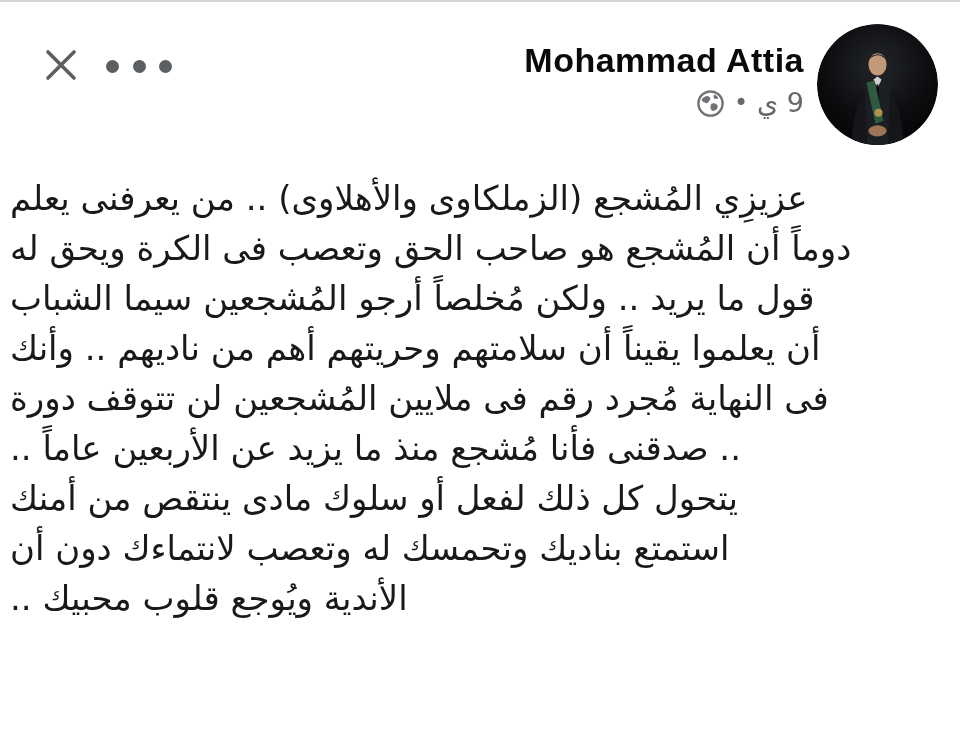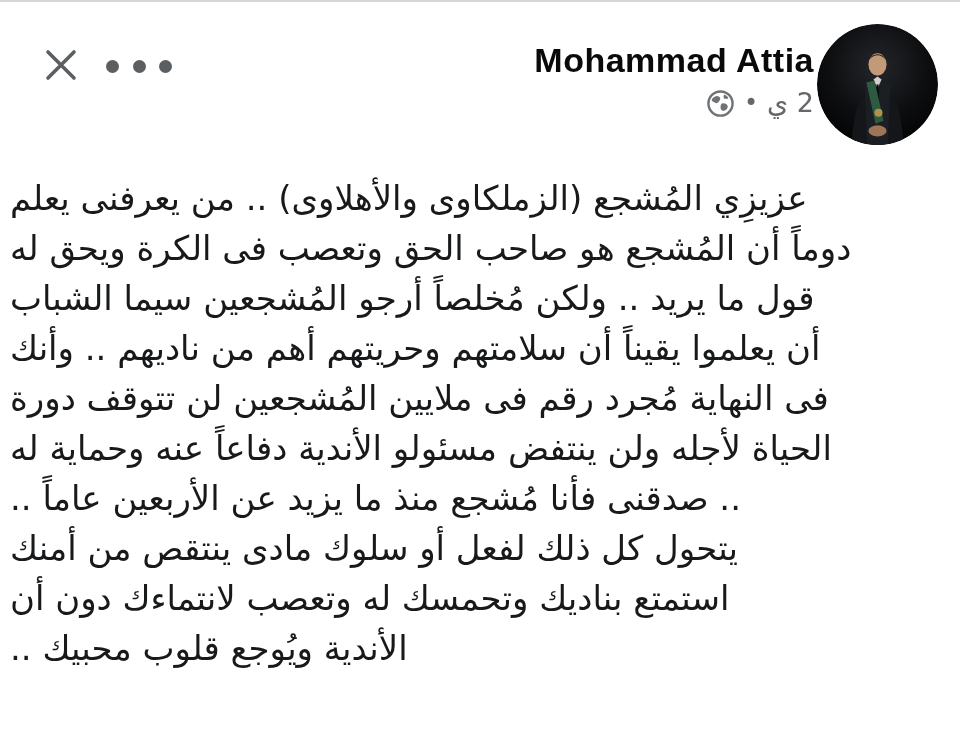--- a/index.html
+++ b/index.html
@@ -24,21 +24,21 @@
   }
   .more-btn .dot{
     width:13px;height:13px;border-radius:50%;background:#5c5f62;
   }
   .avatar{
     position:absolute;left:817px;top:22px;width:121px;height:121px;
     border-radius:50%;overflow:hidden;cursor:pointer;
     box-shadow:0 0 0 1px rgba(0,0,0,.08) inset;
   }
   .header-text{
-    position:absolute;right:146px;top:38px;text-align:right;
+    position:absolute;right:156px;top:38px;text-align:right;
   }
   .profile-name{
     font-family:"Liberation Sans","DejaVu Sans",sans-serif;
     font-size:34px;font-weight:bold;color:#0a0a0a;line-height:40px;
     letter-spacing:.5px;cursor:pointer;white-space:nowrap;
   }
   .meta-row{
     margin-top:8px;direction:rtl;
     display:flex;align-items:center;justify-content:flex-start;
     gap:9px;color:#65676b;font-size:27px;line-height:30px;
@@ -98,37 +98,36 @@
       <path d="M51,36 Q60,26 69,36 Q66,30 60,30 Q54,30 51,36 Z" fill="#1a1512"></path>
 
       <ellipse cx="60" cy="106" rx="9" ry="5.5" fill="#9d7455"></ellipse>
     </g>
   </svg>
 </div>
 
 <div class="header-text">
   <div class="profile-name">Mohammad Attia</div>
   <div class="meta-row">
-    <span>2 ي</span>
+    <span>9 ي</span>
     <span class="meta-sep">•</span>
     <span>
       <svg class="globe" viewBox="0 0 24 24">
         <circle cx="12" cy="12" r="10" fill="none" stroke="#6f7276" stroke-width="2"></circle>
         <path d="M5,8 Q8,5 10,6 Q13,7 11,10 Q9,13 7,11 Q4,10 5,8 Z" fill="#6f7276"></path>
         <path d="M13,12 Q17,11 18,14 Q18,17 15,18 Q12,18 12,15 Q12,13 13,12 Z" fill="#6f7276"></path>
         <path d="M15,4.5 Q18,5.5 18.5,8 L15,8 Q14,6 15,4.5 Z" fill="#6f7276"></path>
       </svg>
     </span>
   </div>
 </div>
 
 <div class="post-body">
   <div class="post-line">عزيزِي المُشجع (الزملكاوى والأهلاوى) .. من يعرفنى يعلم</div>
   <div class="post-line">دوماً أن المُشجع هو صاحب الحق وتعصب فى الكرة ويحق له</div>
   <div class="post-line">قول ما يريد .. ولكن مُخلصاً أرجو المُشجعين سيما الشباب</div>
   <div class="post-line">أن يعلموا يقيناً أن سلامتهم وحريتهم أهم من ناديهم .. وأنك</div>
   <div class="post-line">فى النهاية مُجرد رقم فى ملايين المُشجعين لن تتوقف دورة</div>
-  <div class="post-line">الحياة لأجله ولن ينتفض مسئولو الأندية دفاعاً عنه وحماية له</div>
   <div class="post-line">.. صدقنى فأنا مُشجع منذ ما يزيد عن الأربعين عاماً ..</div>
   <div class="post-line">يتحول كل ذلك لفعل أو سلوك مادى ينتقص من أمنك</div>
   <div class="post-line">استمتع بناديك وتحمسك له وتعصب لانتماءك دون أن</div>
   <div class="post-line">الأندية ويُوجع قلوب محبيك ..</div>
 </div>
 
 </body></html>

